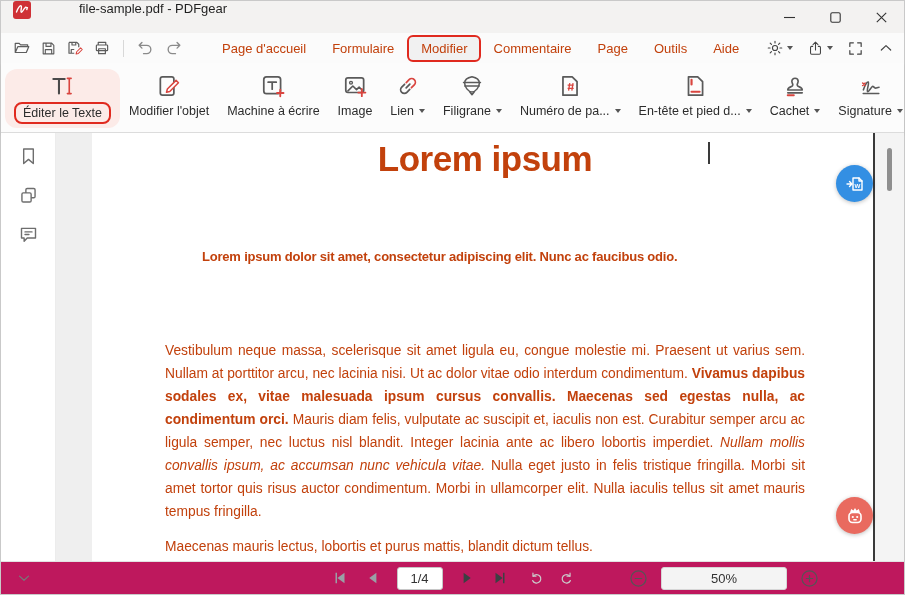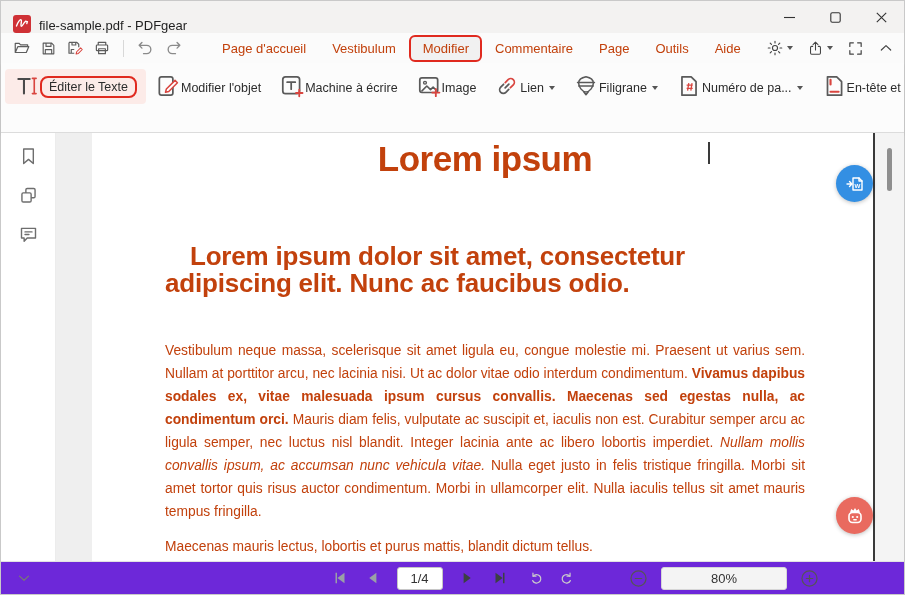--- a/index.html
+++ b/index.html
@@ -1,68 +1,68 @@
 <!DOCTYPE html>
 <html><head>
 <meta charset="utf-8">
 <style>
   * { margin:0; padding:0; box-sizing:border-box; }
   html,body { width:905px; height:595px; overflow:hidden; font-family:"Liberation Sans",sans-serif; }
   .window { width:905px; height:595px; display:flex; flex-direction:column; background:#fff; border:1px solid #c9c9c9; }
 
   
-  .titlebar { height:32px; background:#f3f2f1; display:flex; align-items:flex-end; flex:0 0 auto; }
+  .titlebar { height:32px; background:#f3f2f1; display:flex; align-items:flex-start; flex:0 0 auto;gap:40px; }
   .app-logo { width:18px; height:18px; margin:0 8px 0 12px; background:#cf3136; border-radius:3px; flex:0 0 auto; }
   .titlebar-title { font-size:13px; color:#1f1f1f; }
   .win-controls { margin-left:auto; display:flex; height:100%; }
   .win-btn { width:46px; height:100%; display:flex; align-items:center; justify-content:center; color:#333; }
 
   
   .menubar { height:30px; background:#fbfbfb; display:flex; align-items:center; padding:0 10px 0 12px; flex:0 0 auto; }
   .quickbar { display:flex; align-items:center; gap:9px; color:#5d5d5d; }
   .qsep { width:1px; height:17px; background:#d8d8d8; margin:0 3px; }
   .menu-tabs { display:flex; align-items:center; margin-left:26px; }
   .menu-tab { font-size:13px; color:#c2410c; padding:4px 11px; border-radius:6px; border:2px solid transparent; white-space:nowrap; }
   .menu-tab.highlighted { border-color:#e02a1f; background:#f1f1f1;padding-left:12px; }
   .menu-right { margin-left:auto; display:flex; align-items:center; gap:14px; color:#444; }
   .icon-with-caret { display:flex; align-items:center; gap:3px; }
   .caret { width:0; height:0; border-left:3.5px solid transparent; border-right:3.5px solid transparent; border-top:4px solid #555; display:inline-block; }
 
   
   .ribbon { height:70px; background:#fcfcfc; display:flex; align-items:flex-start; padding:6px 4px 0 4px; border-bottom:1px solid #dcdcdc; box-shadow:0 2px 3px rgba(0,0,0,.06); flex:0 0 auto; }
-  .ribbon-btn { display:flex; flex-direction:row; align-items:center; padding:3px 9px 4px 9px; border-radius:4px; }
+  .ribbon-btn { display:flex; flex-direction:column; align-items:center; padding:3px 9px 4px 9px; border-radius:12px; }
   .ribbon-btn .ricon { height:28px; display:flex; align-items:center; justify-content:center; color:#555; }
   .ribbon-label-row { display:flex; align-items:center; gap:5px; margin-top:4px; }
   .ribbon-label { font-size:12.5px; color:#2c2c2c; white-space:nowrap; }
   .ribbon-btn.active { background:#fcebe8; }
   .ribbon-btn.active .ribbon-label-row { border:2px solid #e02a1f; border-radius:8px; padding:2px 7px; margin-top:2px; background:#fcebe8; }
 
   
   .main { flex:1 1 auto; display:flex; min-height:0; background:#efefef; }
   .side-panel { width:55px; background:#fff; border-right:1px solid #ececec; display:flex; flex-direction:column; align-items:center; padding-top:13px; gap:18px; flex:0 0 auto; }
   .side-icon { color:#6e6e6e; display:flex; }
 
   .doc-area { flex:1 1 auto; position:relative; overflow:hidden; }
   .page { position:absolute; left:20px; top:0; width:831px; height:100%; background:#fff; color:#c2410c;margin-left:16px; }
   .doc-h1 { position:absolute; top:6px; left:73px; width:640px; text-align:center; font-size:35px; font-weight:bold; letter-spacing:-.5px; }
   .text-cursor { position:absolute; left:616px; top:9px; width:2px; height:22px; background:#3a3a3a; }
-  .doc-h2 { position:absolute; top:110px; left:73px; width:622px; font-size:26px; font-weight:bold; line-height:27px; text-indent:25px; letter-spacing:-.2px; }
+  .doc-h2 { position:absolute; top:110px; left:85px; width:622px; font-size:13px; font-weight:bold; line-height:27px; text-indent:25px; letter-spacing:-.2px; }
   .doc-body { position:absolute; top:206px; left:73px; width:640px; font-size:13.8px; line-height:23px; text-align:justify; }
   .doc-body p + p { margin-top:12px; text-align:left; }
 
   .doc-edge-line { position:absolute; top:0; bottom:0; right:29px; width:2px; background:#3a3a3a; }
   .doc-scrollbar { position:absolute; top:0; bottom:0; right:0; width:29px; background:#f4f4f4; }
   .doc-scroll-thumb { position:absolute; top:15px; right:12px; width:5px; height:43px; background:#8f8f8f; border-radius:3px; }
 
   .float-btn { position:absolute; width:37px; height:37px; border-radius:50%; display:flex; align-items:center; justify-content:center; box-shadow:0 1px 4px rgba(0,0,0,.25); }
   .float-word { right:31px; top:32px; background:#338fe3; }
   .float-ai { right:31px; top:364px; background:#e96a5f; }
 
   
-  .statusbar { height:33px; background:#6d28d9; border-top:1px solid #e2e2e2; position:relative; flex:0 0 auto; }
+  .statusbar { height:33px; background:#be185d; border-top:1px solid #e2e2e2; position:relative; flex:0 0 auto; }
   .status-left { position:absolute; left:14px; top:0; height:100%; display:flex; align-items:center; color:#777; }
   .status-center { position:absolute; left:50%; top:0; height:100%; transform:translateX(-50%); display:flex; align-items:center; gap:15px; }
   .status-right { position:absolute; right:84px; top:0; height:100%; display:flex; align-items:center; gap:12px; }
   .page-box { width:46px; height:23px; border:1px solid #c6c6c6; border-radius:3px; display:flex; align-items:center; justify-content:center; font-size:13px; color:#333; background:#fff; }
   .zoom-box { width:126px; height:23px; border:1px solid #d6d6d6; border-radius:3px; background:#f4f4f4; display:flex; align-items:center; justify-content:center; font-size:13px; color:#333; }
   .nav-dim { color:#9aa0a6; display:flex; }
   .nav-dark { color:#3c4043; display:flex; }
   .nav-disabled { color:#cbcbcb; display:flex; }
   .view-history { display:flex; gap:13px; margin-left:4px; }
   svg { display:block; }
@@ -131,21 +131,21 @@
       </span>
       <span>
         <svg width="19" height="19" viewBox="0 0 24 24" fill="none" stroke="#8a8a8a" stroke-width="1.7" stroke-linecap="round" stroke-linejoin="round">
             <path d="M16.5 4.5L20 8l-3.5 3.5M20 8h-9.5a5.25 5.25 0 0 0 0 10.5H14.5"></path>
           </svg>
       </span>
     </div>
 
     <nav class="menu-tabs">
       <span class="menu-tab">Page d'accueil</span>
-      <span class="menu-tab">Vestibulum</span>
+      <span class="menu-tab">Formulaire</span>
       <span class="menu-tab highlighted">Modifier</span>
       <span class="menu-tab">Commentaire</span>
       <span class="menu-tab">Page</span>
       <span class="menu-tab">Outils</span>
       <span class="menu-tab">Aide</span>
     </nav>
 
     <div class="menu-right">
       <span class="icon-with-caret">
         <svg width="18" height="18" viewBox="0 0 24 24" fill="none" stroke="currentColor" stroke-width="1.5" stroke-linecap="round">
@@ -416,21 +416,21 @@
       </span>
     </div>
 
     <div class="status-right">
       <span>
         <svg width="21" height="21" viewBox="0 0 24 24" fill="none" stroke="#555" stroke-width="1.4" stroke-linecap="round">
             <circle cx="12" cy="12" r="8.6"></circle>
             <path d="M8.3 12h7.4"></path>
           </svg>
       </span>
-      <span class="zoom-box">80%</span>
+      <span class="zoom-box">50%</span>
       <span>
         <svg width="21" height="21" viewBox="0 0 24 24" fill="none" stroke="#555" stroke-width="1.4" stroke-linecap="round">
             <circle cx="12" cy="12" r="8.6"></circle>
             <path d="M8.3 12h7.4M12 8.3v7.4"></path>
           </svg>
       </span>
     </div>
   </div>
 
 </div>

